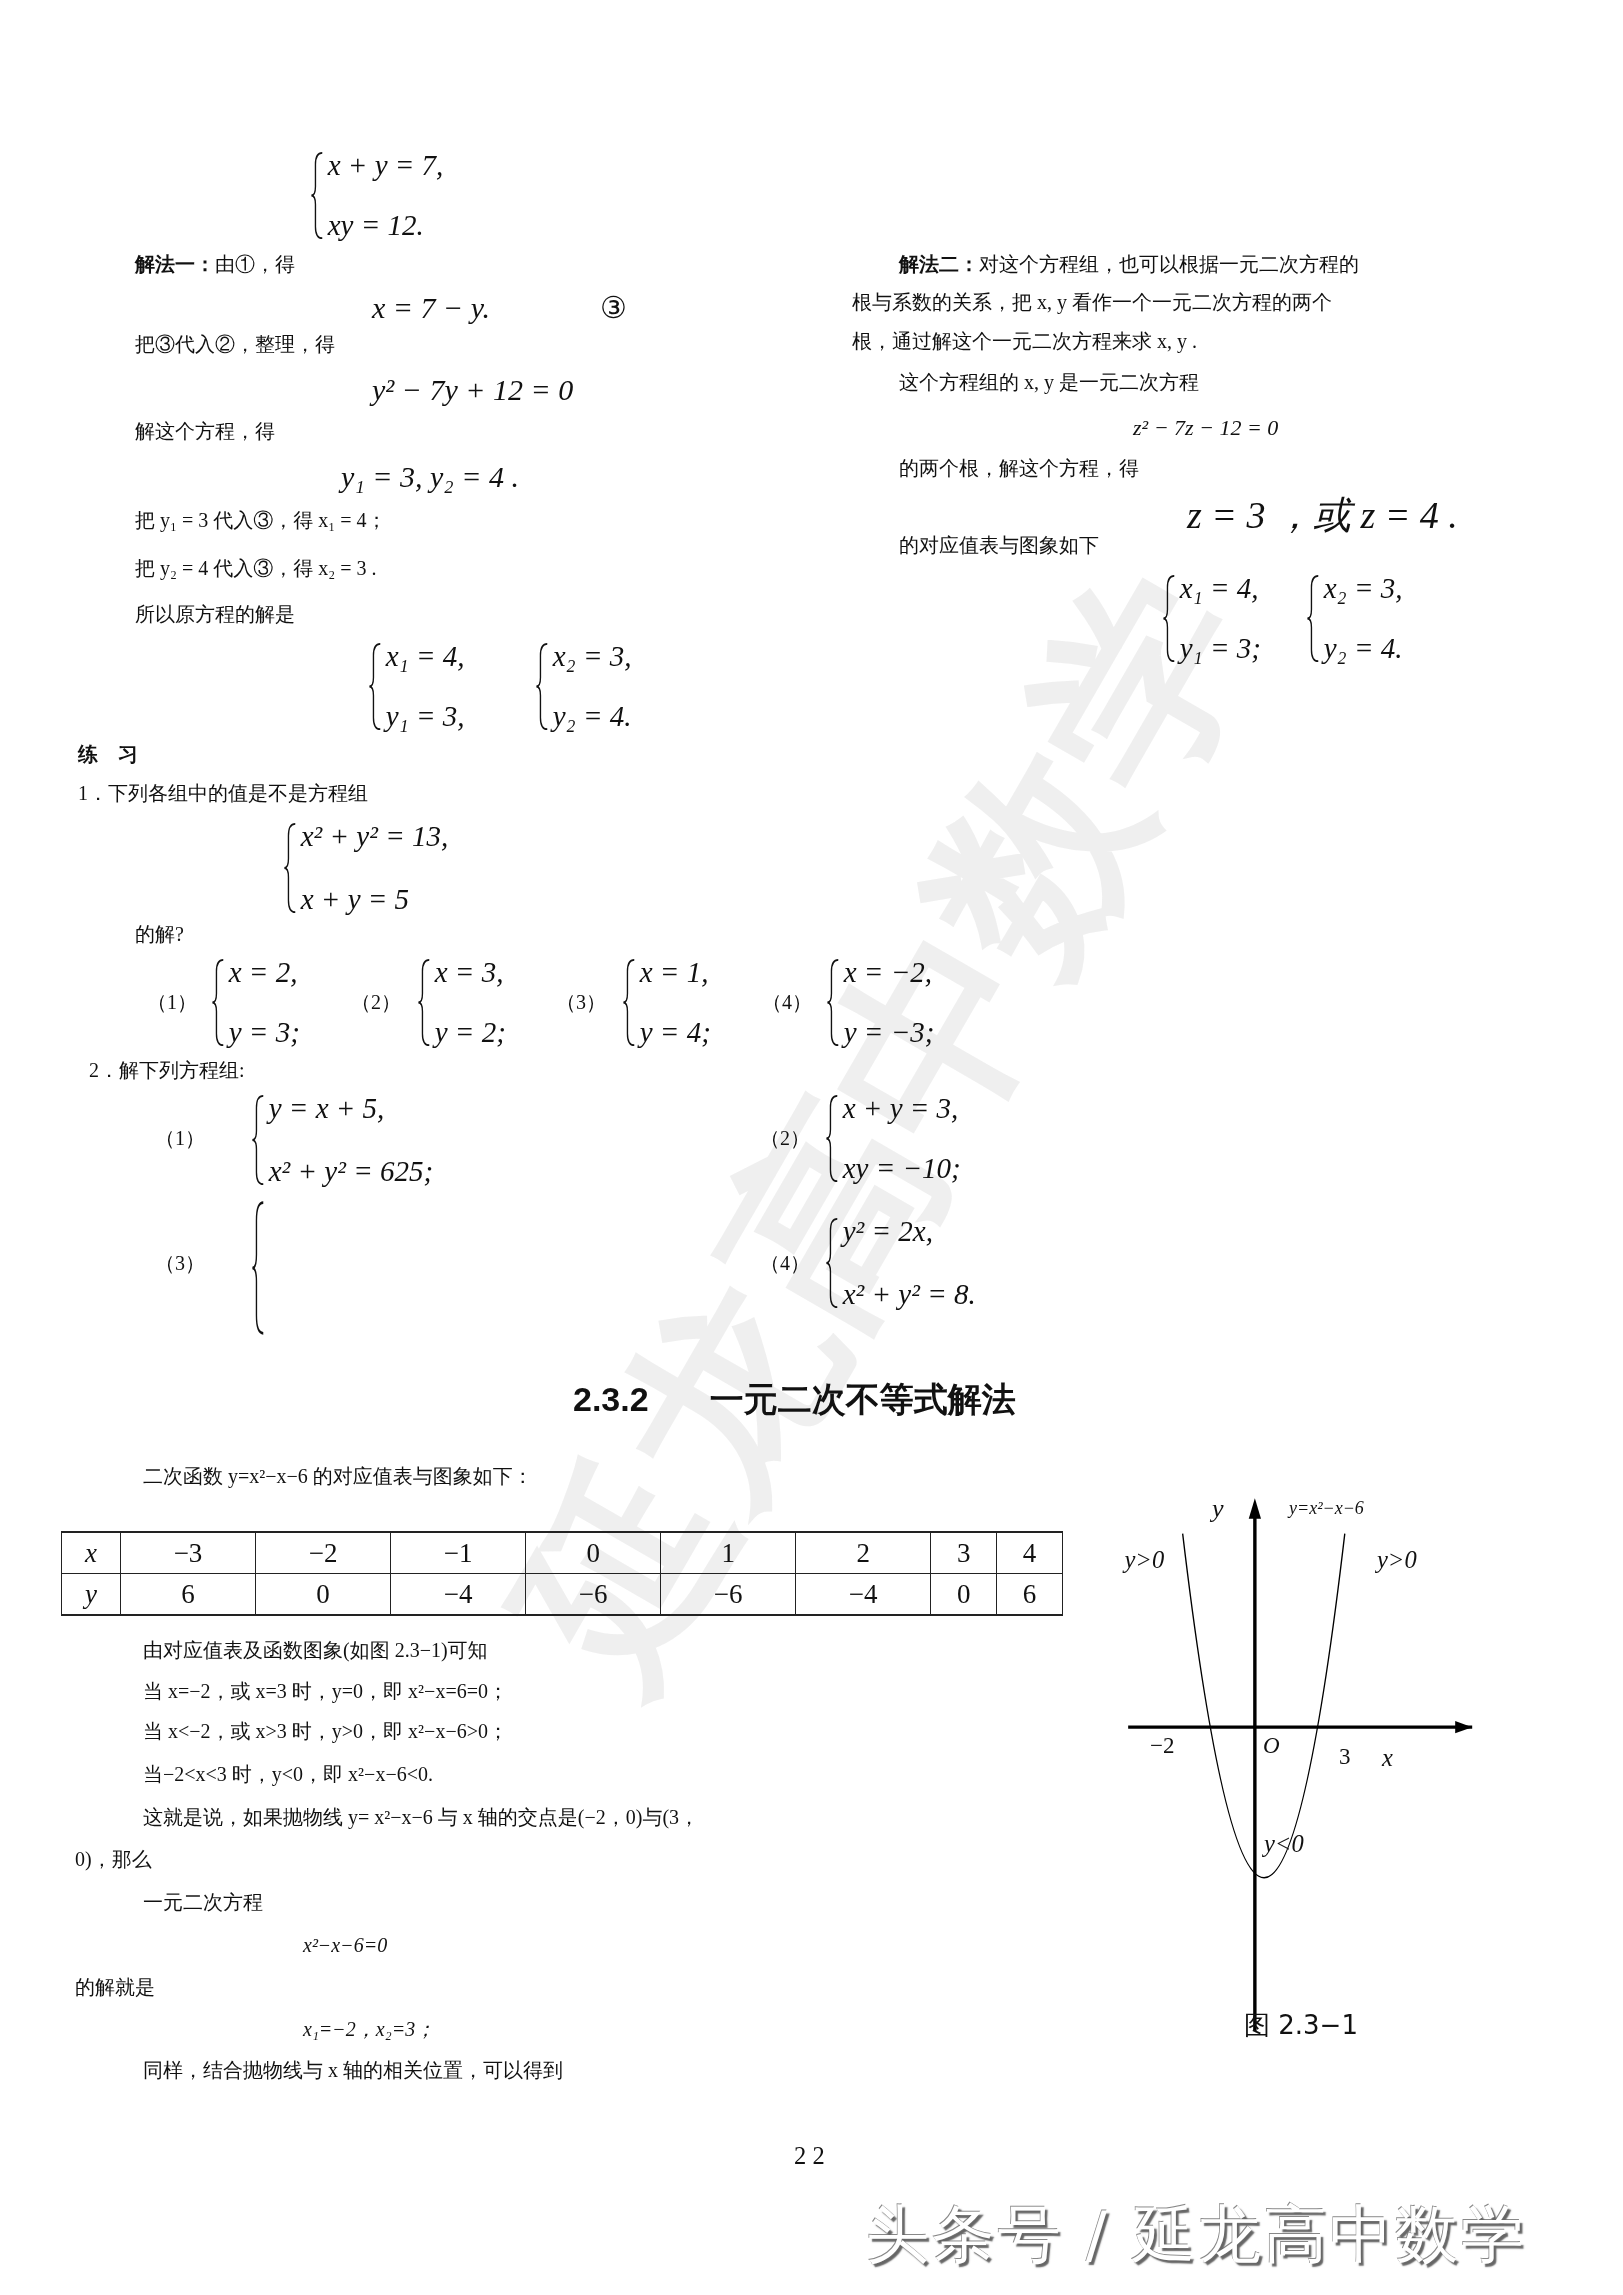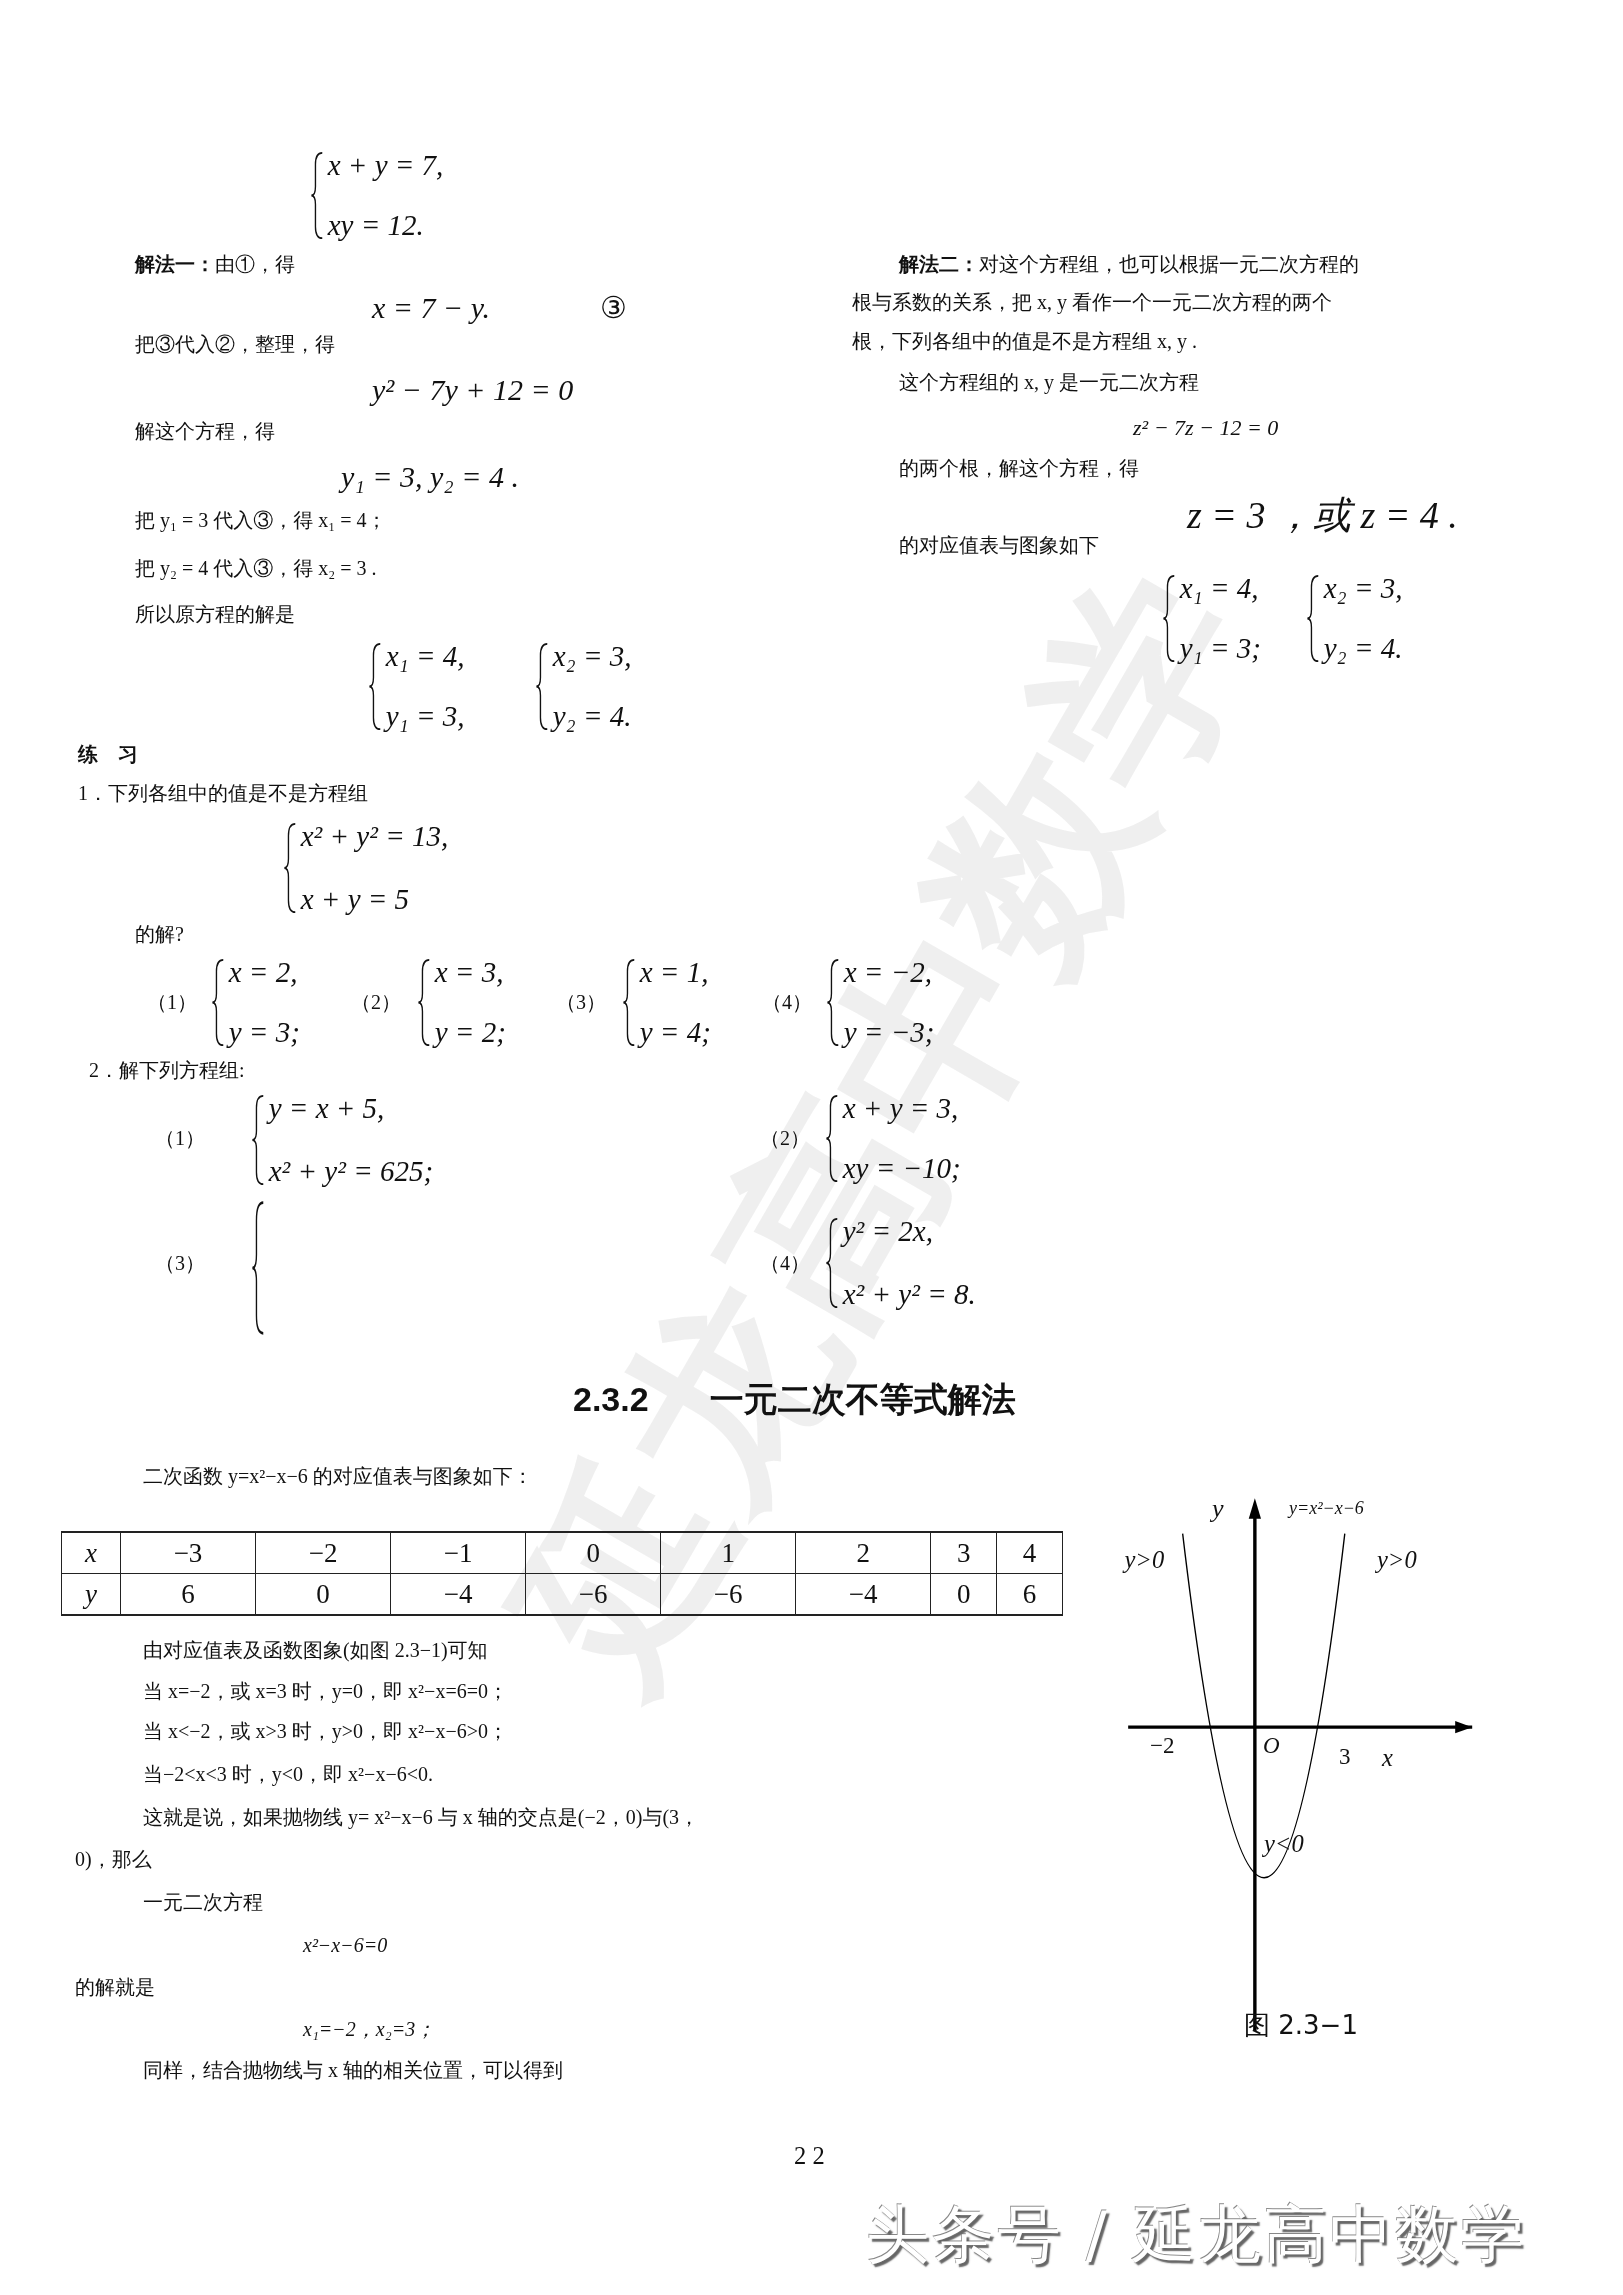--- a/index.html
+++ b/index.html
@@ -75,21 +75,21 @@
   <div class="rows">
     <div class="row">x₂ = 3,</div>
     <div class="row">y₂ = 4.</div>
   </div>
 </div>
 
 <div class="abs t" style="left:899px; top:254px;">
   <span class="bold">解法二：</span><span>对这个方程组，也可以根据一元二次方程的</span>
 </div>
 <div class="abs t" style="left:852px; top:292px;">根与系数的关系，把 x, y 看作一个一元二次方程的两个</div>
-<div class="abs t" style="left:852px; top:331px;">根，下列各组中的值是不是方程组 x, y .</div>
+<div class="abs t" style="left:852px; top:331px;">根，通过解这个一元二次方程来求 x, y .</div>
 <div class="abs t" style="left:899px; top:372px;">这个方程组的 x, y 是一元二次方程</div>
 <div class="abs t m" style="left:1133px; top:417px; font-size:22px;">z² − 7z − 12 = 0</div>
 <div class="abs t" style="left:899px; top:458px;">的两个根，解这个方程，得</div>
 <div class="abs t m" style="left:1187px; top:496px; font-size:38px;">z = 3 ，或 z = 4 .</div>
 <div class="abs t" style="left:899px; top:535px;">的对应值表与图象如下</div>
 
 <div class="sys" style="left:1162px; top:574px; height:89px;">
   <div class="brace">
       <svg viewBox="0 0 22 100" preserveAspectRatio="none">
         <path d="M18 2 Q8 2 8 15 L8 40 Q8 50 2 50 Q8 50 8 60 L8 85 Q8 98 18 98" fill="none" stroke="#111" stroke-width="2"></path>

